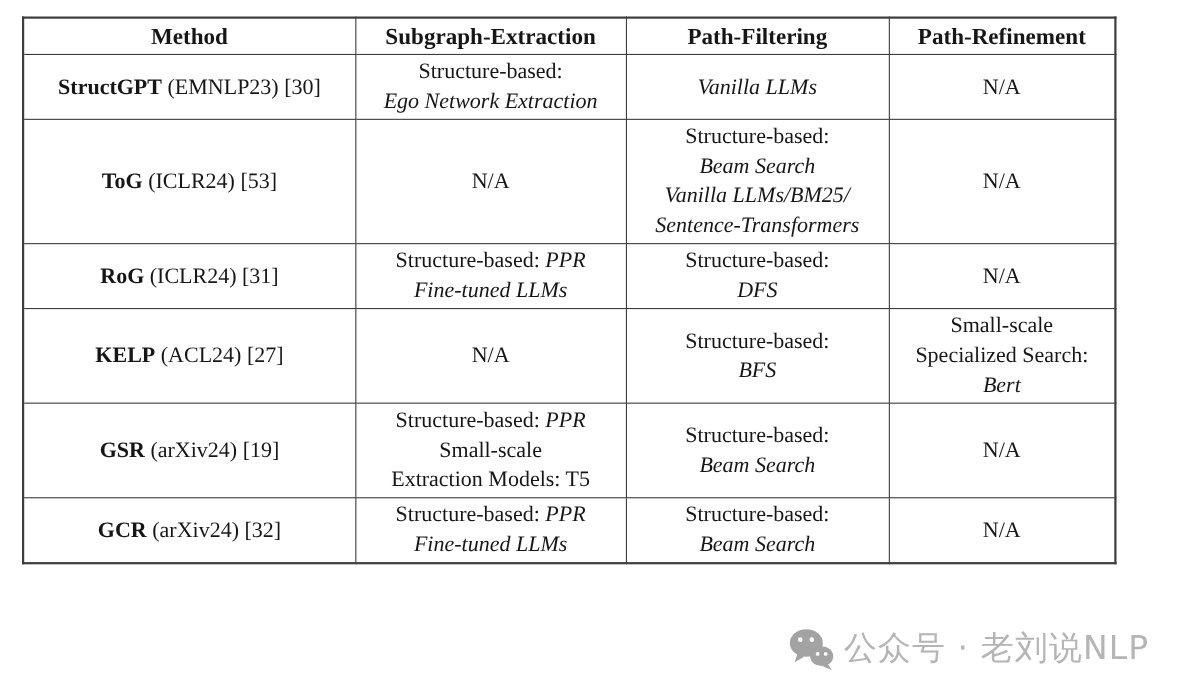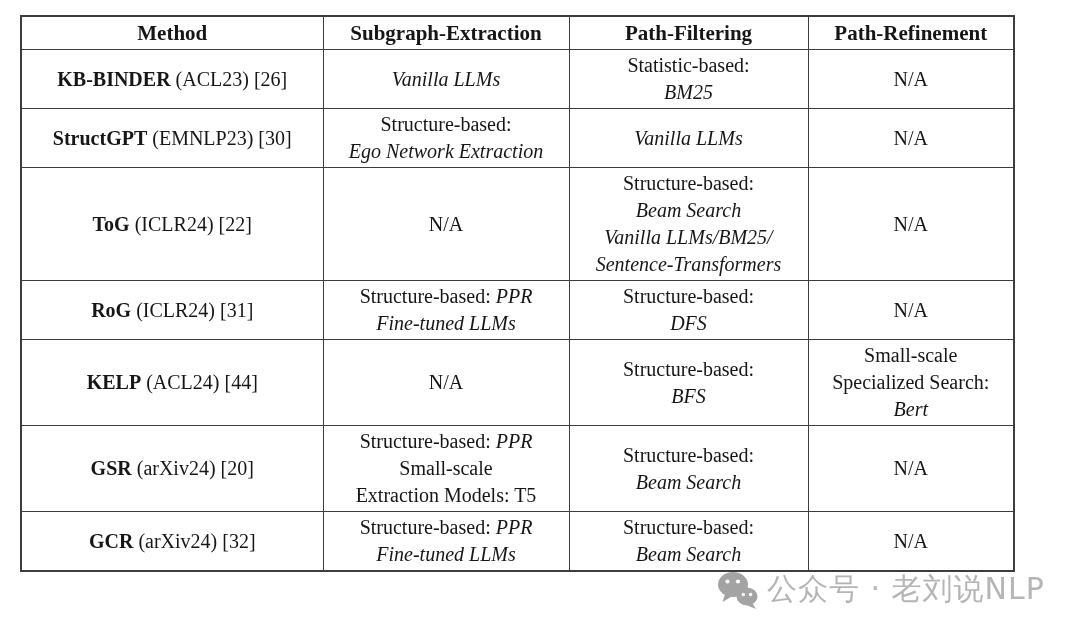--- a/index.html
+++ b/index.html
@@ -76,51 +76,36 @@
         <tr>
           <th>Method</th>
           <th>Subgraph-Extraction</th>
           <th>Path-Filtering</th>
           <th>Path-Refinement</th>
         </tr>
       </thead>
     <tbody>
         <tr>
           <td>
-            <div class="ln"><span class="s-b">KB-BINDER</span><span class="s-n"> (ACL23) [26]</span></div>
-          </td>
-          <td>
-            <div class="ln"><span class="s-i">Vanilla LLMs</span></div>
-          </td>
-          <td>
-            <div class="ln"><span class="s-n">Statistic-based:</span></div>
-            <div class="ln"><span class="s-i">BM25</span></div>
-          </td>
-          <td>
-            <div class="ln"><span class="s-n">N/A</span></div>
-          </td>
-        </tr>
-        <tr>
-          <td>
             <div class="ln"><span class="s-b">StructGPT</span><span class="s-n"> (EMNLP23) [30]</span></div>
           </td>
           <td>
             <div class="ln"><span class="s-n">Structure-based:</span></div>
             <div class="ln"><span class="s-i">Ego Network Extraction</span></div>
           </td>
           <td>
             <div class="ln"><span class="s-i">Vanilla LLMs</span></div>
           </td>
           <td>
             <div class="ln"><span class="s-n">N/A</span></div>
           </td>
         </tr>
         <tr>
           <td>
-            <div class="ln"><span class="s-b">ToG</span><span class="s-n"> (ICLR24) [22]</span></div>
+            <div class="ln"><span class="s-b">ToG</span><span class="s-n"> (ICLR24) [53]</span></div>
           </td>
           <td>
             <div class="ln"><span class="s-n">N/A</span></div>
           </td>
           <td>
             <div class="ln"><span class="s-n">Structure-based:</span></div>
             <div class="ln"><span class="s-i">Beam Search</span></div>
             <div class="ln"><span class="s-i">Vanilla LLMs/BM25/</span></div>
             <div class="ln"><span class="s-i">Sentence-Transformers</span></div>
           </td>
@@ -139,38 +124,38 @@
           <td>
             <div class="ln"><span class="s-n">Structure-based:</span></div>
             <div class="ln"><span class="s-i">DFS</span></div>
           </td>
           <td>
             <div class="ln"><span class="s-n">N/A</span></div>
           </td>
         </tr>
         <tr>
           <td>
-            <div class="ln"><span class="s-b">KELP</span><span class="s-n"> (ACL24) [44]</span></div>
+            <div class="ln"><span class="s-b">KELP</span><span class="s-n"> (ACL24) [27]</span></div>
           </td>
           <td>
             <div class="ln"><span class="s-n">N/A</span></div>
           </td>
           <td>
             <div class="ln"><span class="s-n">Structure-based:</span></div>
             <div class="ln"><span class="s-i">BFS</span></div>
           </td>
           <td>
             <div class="ln"><span class="s-n">Small-scale</span></div>
             <div class="ln"><span class="s-n">Specialized Search:</span></div>
             <div class="ln"><span class="s-i">Bert</span></div>
           </td>
         </tr>
         <tr>
           <td>
-            <div class="ln"><span class="s-b">GSR</span><span class="s-n"> (arXiv24) [20]</span></div>
+            <div class="ln"><span class="s-b">GSR</span><span class="s-n"> (arXiv24) [19]</span></div>
           </td>
           <td>
             <div class="ln"><span class="s-n">Structure-based: </span><span class="s-i">PPR</span></div>
             <div class="ln"><span class="s-n">Small-scale</span></div>
             <div class="ln"><span class="s-n">Extraction Models: T5</span></div>
           </td>
           <td>
             <div class="ln"><span class="s-n">Structure-based:</span></div>
             <div class="ln"><span class="s-i">Beam Search</span></div>
           </td>

